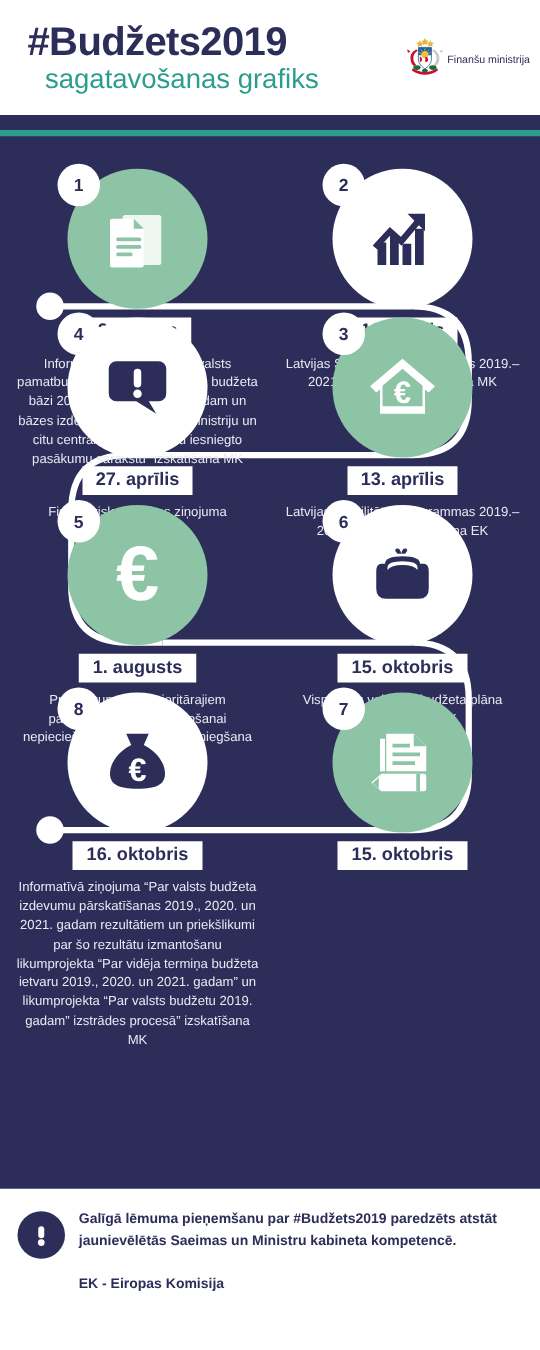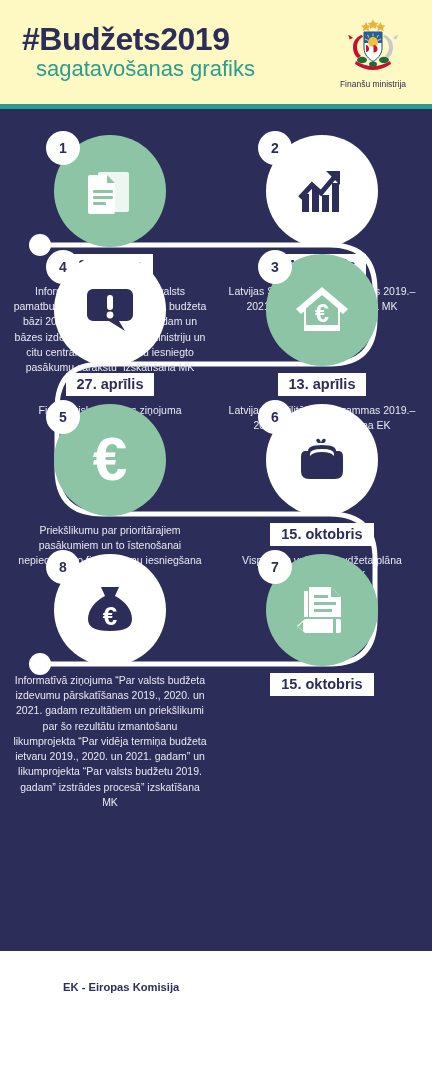--- a/index.html
+++ b/index.html
@@ -9,22 +9,22 @@
     background: #2d2d5a;
     font-family: "Liberation Sans", sans-serif;
     overflow: hidden;
     position: relative;
   }
 
   
   .header {
     position: relative;
     width: 432px;
-    height: 104px;
-    background: #fef9c3;
+    height: 92px;
+    background: #ffffff;
     display: flex;
     align-items: center;
   }
   .header-titles {
     padding-left: 22px;
     flex: 1;
   }
   .title-main {
     font-size: 32px;
     font-weight: bold;
@@ -35,21 +35,21 @@
   .title-sub {
     font-size: 22px;
     color: #2a9d8f;
     letter-spacing: 0px;
     line-height: 1.15;
     padding-left: 14px;
   }
   .header-emblem {
     width: 110px;
     display: flex;
-    flex-direction: column;
+    flex-direction: row;
     align-items: center;
     justify-content: center;
     padding-right: 8px;
   }
   .emblem-svg { display:block; }
   .emblem-caption {
     font-size: 8.5px;
     color: #2d2d5a;
     margin-top: 2px;
     white-space: nowrap;
@@ -319,20 +319,23 @@
 
   <div class="node" style="left:10px; top:295px;">
     <div class="circle-wrap">
       <div class="circle green">
         <svg width="70" height="70" viewBox="0 0 70 70">
           <text x="35" y="55" font-family="'Liberation Sans',sans-serif" font-size="62" font-weight="bold" fill="#ffffff" text-anchor="middle">€</text>
         </svg>
       </div>
       <div class="badge">5</div>
     </div>
+    <div class="date-row">
+      <span class="date-chip">1. augusts</span>
+    </div>
     <div class="desc">Priekšlikumu par prioritārajiem pasākumiem un to īstenošanai nepieciešamo finansējumu iesniegšana FM un PKC</div>
   </div>
 
   <div class="node" style="left:222px; top:295px;">
     <div class="circle-wrap">
       <div class="circle white">
         <svg width="62" height="62" viewBox="0 0 62 62">
           <path d="M26 10 q3 -1 4 4 q1 -5 4 -4 q2 1 -1 4 h-6 q-3 -3 -1 -4z" fill="#2d2d5a"></path>
           <path d="M14 22 q-4 0 -4 6 v14 q0 8 8 8 h26 q8 0 8 -8 V28 q0 -6 -4 -6z" fill="#2d2d5a"></path>
           <path d="M17 22 q0 -6 14 -6 q14 0 14 6 v4 H17z" fill="#2d2d5a"></path>
@@ -351,20 +354,23 @@
   <div class="node" style="left:10px; top:445px;">
     <div class="circle-wrap">
       <div class="circle white">
         <svg width="58" height="58" viewBox="0 0 58 58">
           <path d="M20 6 h18 l-4 9 h-10z" fill="#2d2d5a"></path>
           <path d="M24 15 h10 c10 5 17 14 17 23 0 8 -6 12 -22 12 -16 0 -22 -4 -22 -12 0 -9 7 -18 17 -23z" fill="#2d2d5a"></path>
           <text x="29" y="44" font-family="'Liberation Sans',sans-serif" font-size="26" font-weight="bold" fill="#ffffff" text-anchor="middle">€</text>
         </svg>
       </div>
       <div class="badge">8</div>
+    </div>
+    <div class="date-row">
+      <span class="date-chip">16. oktobris</span>
     </div>
     <div class="desc wide">Informatīvā ziņojuma “Par valsts budžeta izdevumu pārskatīšanas 2019., 2020. un 2021. gadam rezultātiem un priekšlikumi par šo rezultātu izmantošanu likumprojekta “Par vidēja termiņa budžeta ietvaru 2019., 2020. un 2021. gadam” un likumprojekta “Par valsts budžetu 2019. gadam” izstrādes procesā” izskatīšana MK</div>
   </div>
 
   <div class="node" style="left:222px; top:445px;">
     <div class="circle-wrap">
       <div class="circle green">
         <svg width="58" height="58" viewBox="0 0 58 58">
           <path d="M16 6 h22 l10 10 v20 H16z" fill="#ffffff"></path>
           <path d="M38 6 v10 h10z" fill="#8cc4a5"></path>
@@ -382,16 +388,28 @@
       <div class="badge">7</div>
     </div>
     <div class="date-row">
       <span class="date-chip">15. oktobris</span>
     </div>
   </div>
 
 </div>
 
 <div class="footer">
+  <div class="footer-note">
+    <div class="excl-circle">
+      <svg width="22" height="22" viewBox="0 0 22 22">
+        <rect x="8.6" y="4" width="4.8" height="9.5" rx="2.4" fill="#ffffff"></rect>
+        <circle cx="11" cy="17" r="2.7" fill="#ffffff"></circle>
+      </svg>
+    </div>
+    <div class="footer-note-text">
+      <div>Galīgā lēmuma pieņemšanu par #Budžets2019 paredzēts atstāt</div>
+      <div>jaunievēlētās Saeimas un Ministru kabineta kompetencē.</div>
+    </div>
+  </div>
   <div class="legend">
     <div>EK - Eiropas Komisija</div>
   </div>
 </div>
 
 </body></html>

